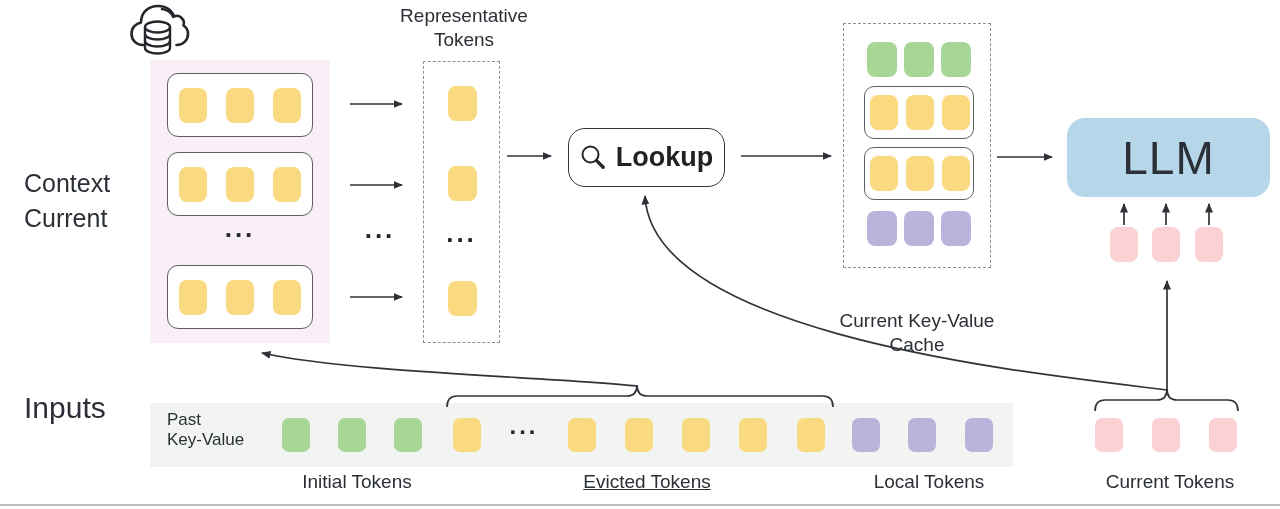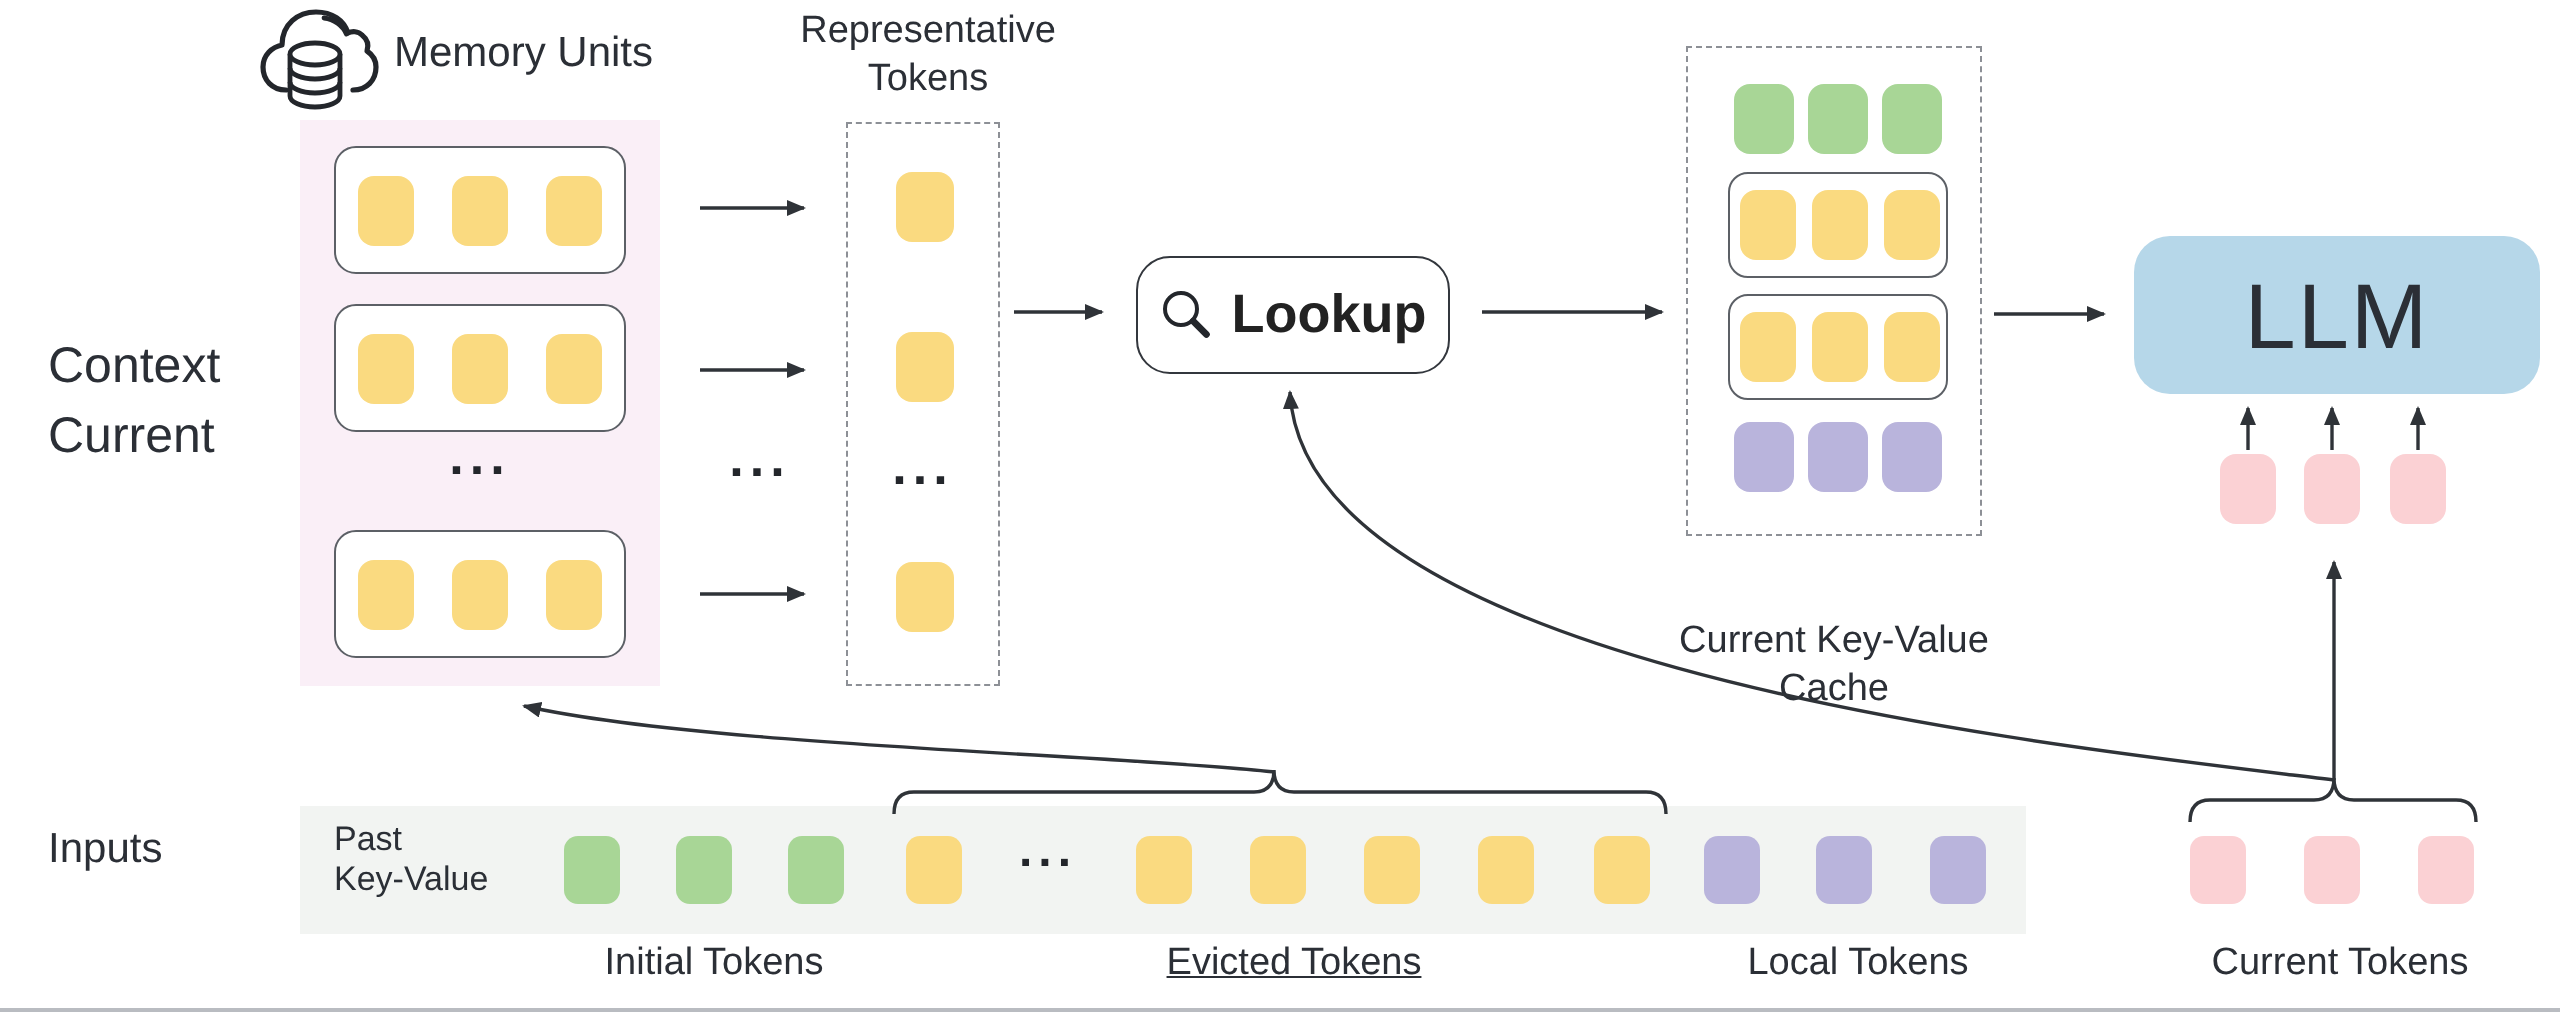--- a/index.html
+++ b/index.html
@@ -50,21 +50,20 @@
 
   <svg class="abs" style="left:128px;top:0px" width="62" height="58" viewBox="0 0 62 58">
     <path d="M 15,45 C 8,45 3.5,40 3.5,33.5 C 3.5,27.5 8,23.5 13,22.5 C 13,12 21,6 30,6 C 38,6 44,10 46,16.5 C 48,15.5 51,15.5 53,17.5 C 55.5,19.5 56.5,22.5 55.5,25.5 C 58.5,27.5 60,30.5 60,33.5 C 60,40 55.5,45 48.5,45" fill="none" stroke="#23262b" stroke-width="2.6" stroke-linecap="round" stroke-linejoin="round"></path>
     <path d="M 34,9 C 39,9.5 43.5,13 45.2,17" fill="none" stroke="#23262b" stroke-width="2.4" stroke-linecap="round"></path>
     <path d="M 17,27 L 17,48 A 12.5,5.5 0 0 0 42,48 L 42,27 Z" fill="#ffffff" stroke="none"></path>
     <path d="M 17,27 L 17,48 A 12.5,5.5 0 0 0 42,48 L 42,27" fill="none" stroke="#23262b" stroke-width="2.4"></path>
     <ellipse cx="29.5" cy="27" rx="12.5" ry="5.5" fill="#ffffff" stroke="#23262b" stroke-width="2.4"></ellipse>
     <path d="M 17,34 A 12.5,5.5 0 0 0 42,34" fill="none" stroke="#23262b" stroke-width="2.4"></path>
     <path d="M 17,41 A 12.5,5.5 0 0 0 42,41" fill="none" stroke="#23262b" stroke-width="2.4"></path>
   </svg>
-  <div class="abs lbl" style="left:197px;top:15px;font-size:21px;">Memory Units</div>
 
   <div class="abs lbl two-line" style="left:384px;top:4px;width:160px;text-align:center;font-size:19px;">
     <div>Representative</div>
     <div>Tokens</div>
   </div>
 
   <div class="abs lbl two-line" style="left:24px;top:166px;font-size:25px;line-height:35px;">
     <div>Context</div>
     <div>Current</div>
   </div>
@@ -129,21 +128,21 @@
   </div>
 
   <div class="abs" id="llm">
     <span class="txt">LLM</span>
   </div>
   <div class="tok pink" style="left:1110px;top:227px;"></div>
   <div class="tok pink" style="left:1152px;top:227px;"></div>
   <div class="tok pink" style="left:1195px;top:227px;"></div>
 
   <div class="abs" id="band"></div>
-  <div class="abs lbl" style="left:24px;top:413px;font-size:21px;">Inputs</div>
+  <div class="abs lbl" style="left:24px;top:391px;font-size:30px;">Inputs</div>
   <div class="abs lbl two-line" style="left:167px;top:410px;font-size:17px;line-height:20px;">
     <div>Past</div>
     <div>Key-Value</div>
   </div>
 
   <div class="tok sm green" style="left:282px;top:418px;"></div>
   <div class="tok sm green" style="left:338px;top:418px;"></div>
   <div class="tok sm green" style="left:394px;top:418px;"></div>
 
   <div class="tok sm yellow" style="left:453px;top:418px;"></div>

